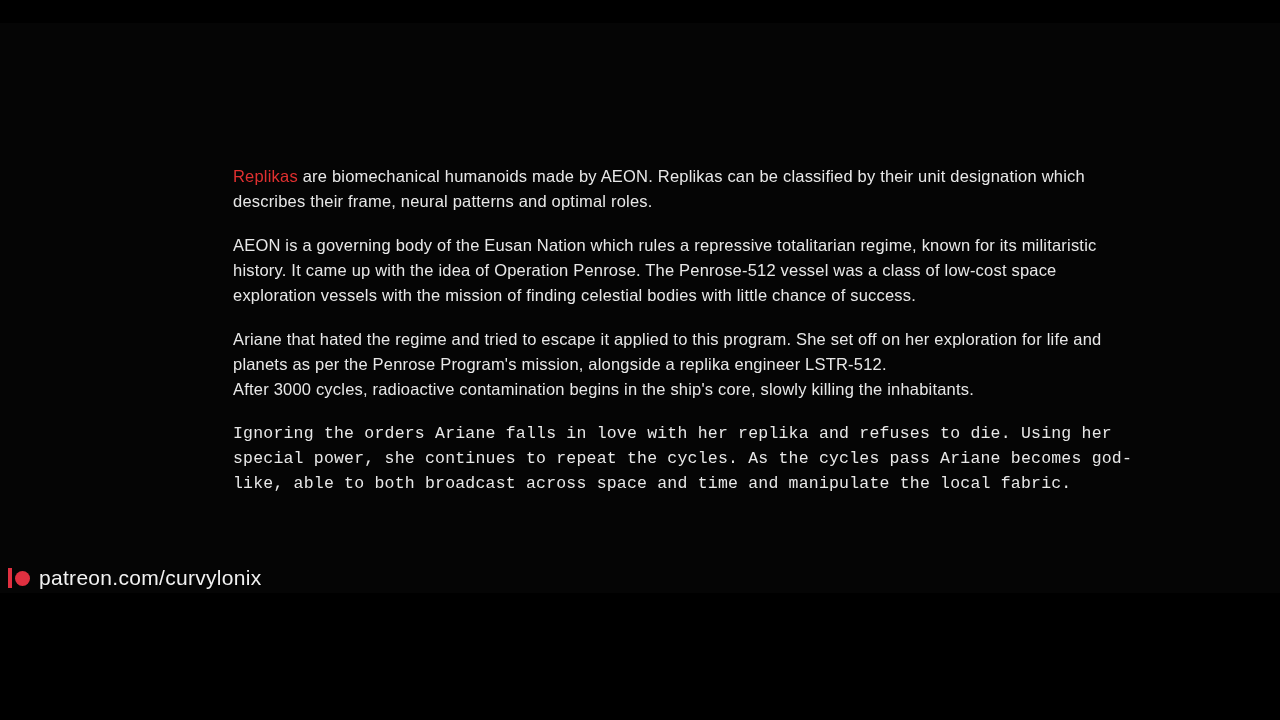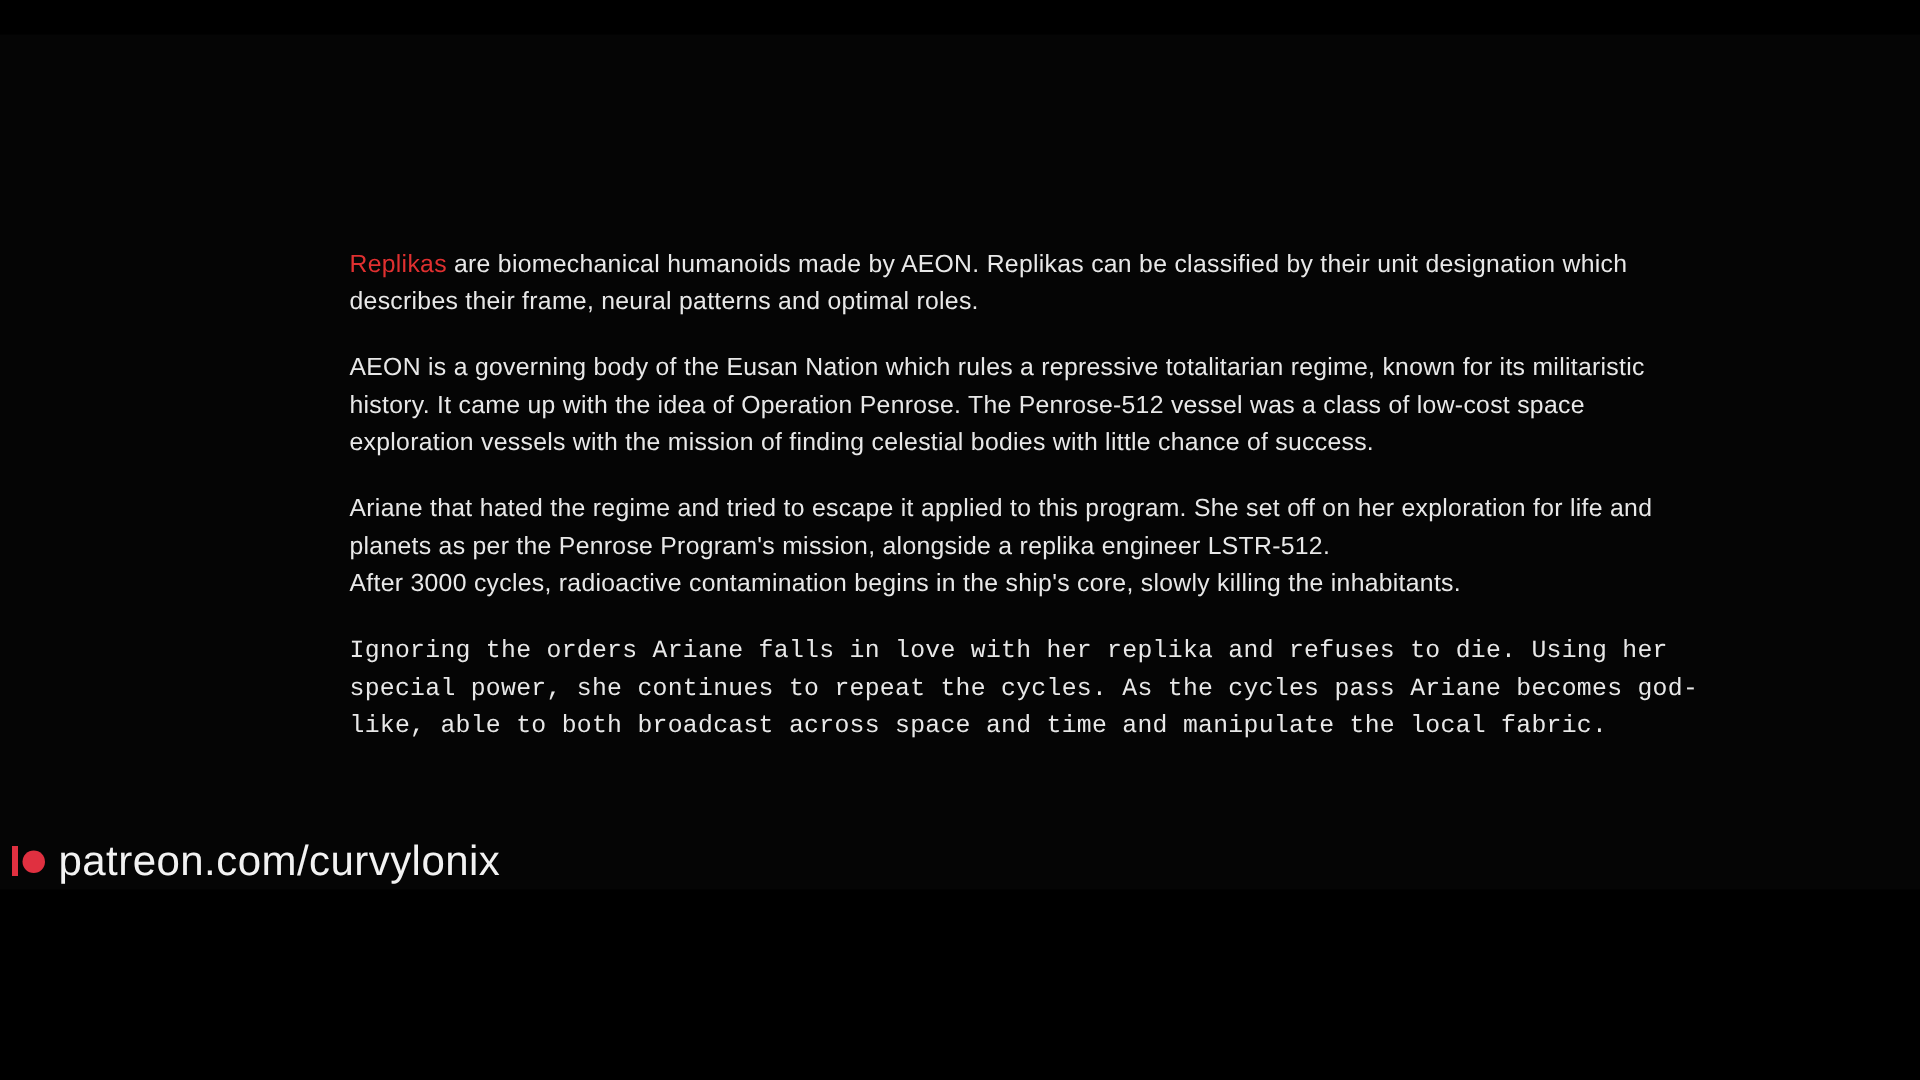--- a/index.html
+++ b/index.html
@@ -68,21 +68,21 @@
   }
   .patreon-dot {
     width: 15px;
     height: 15px;
     border-radius: 50%;
     background: #e03040;
     display: block;
   }
   .watermark-text {
     color: #f2f2f2;
-    font-size: 28px;
+    font-size: 21px;
     letter-spacing: 0.3px;
   }
 
   
   .letterbox-top, .letterbox-bottom {
     position: absolute;
     left: 0;
     width: 1280px;
     background: #000;
   }

